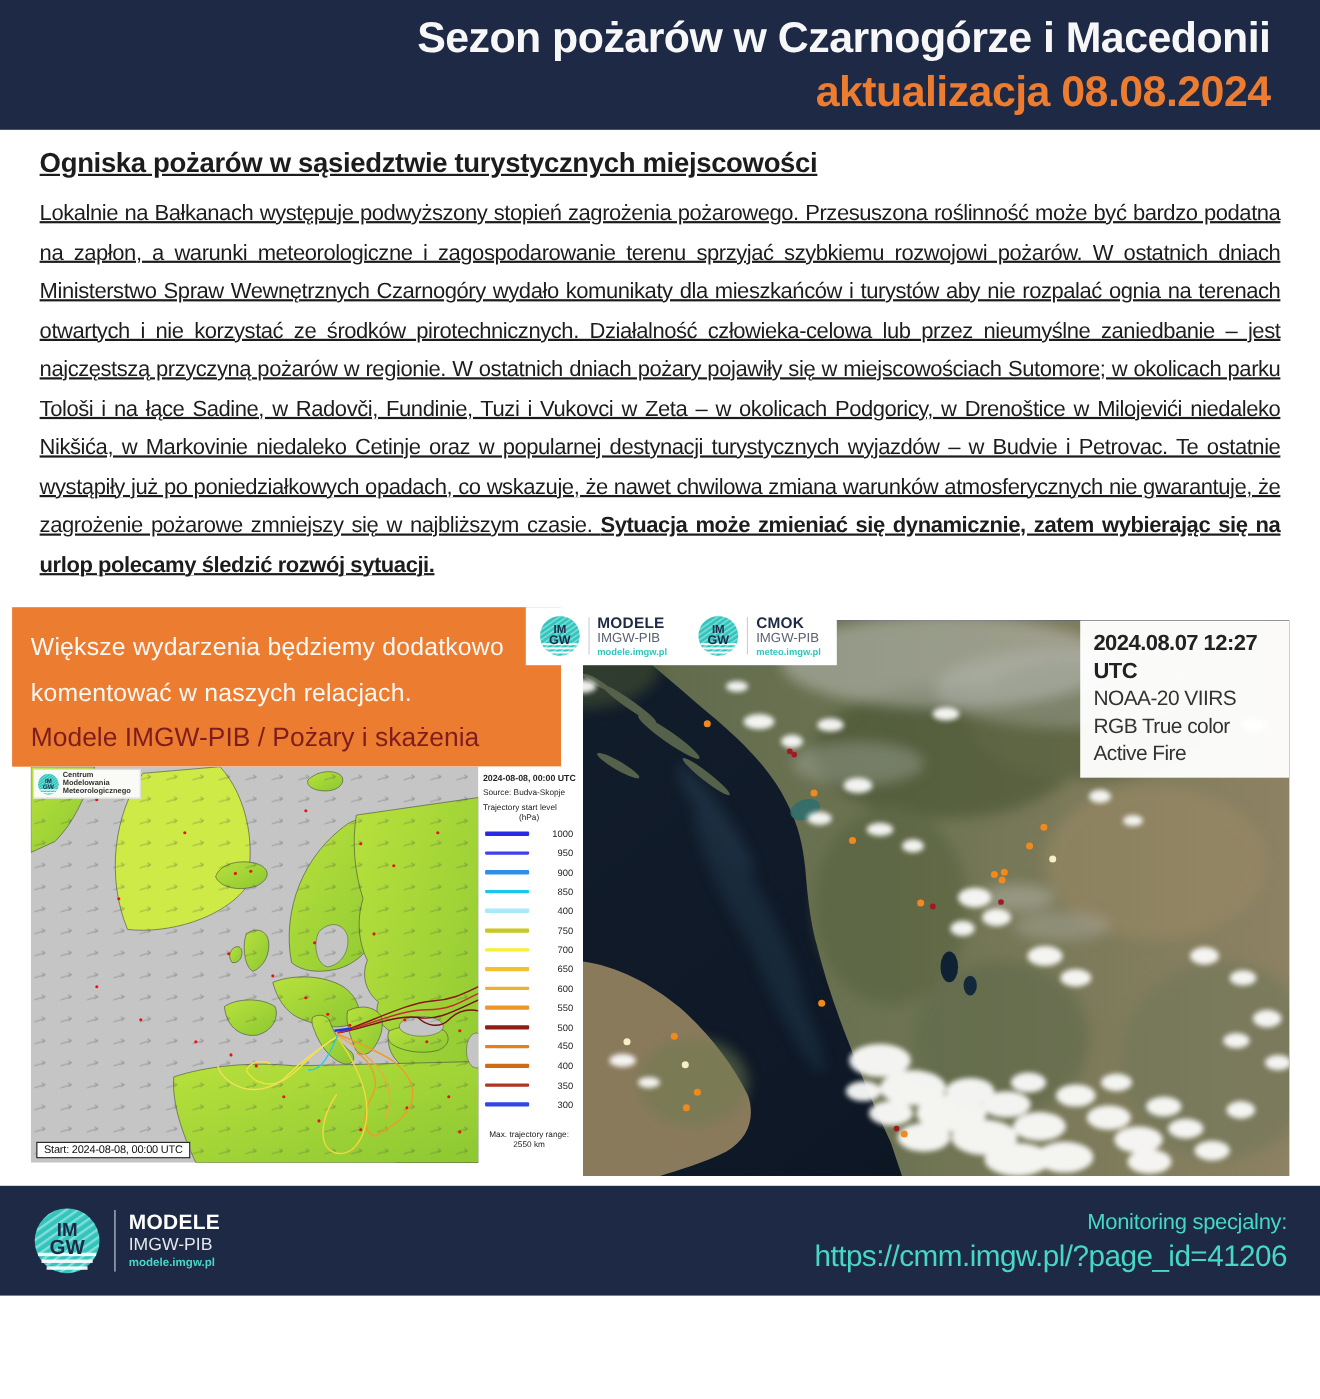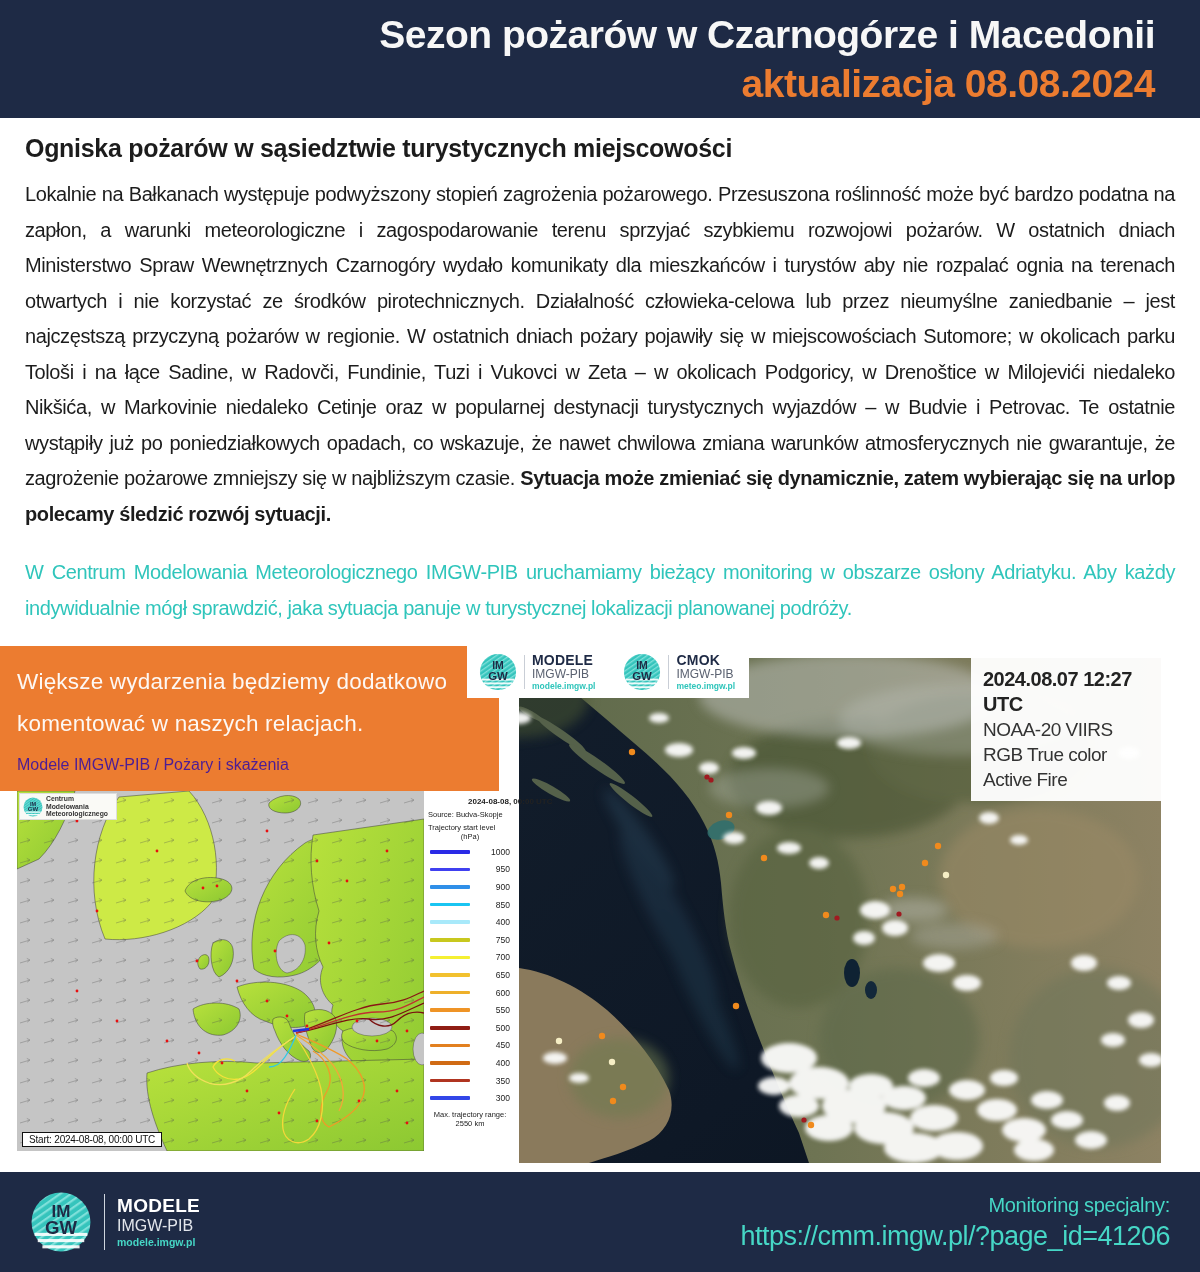--- a/index.html
+++ b/index.html
@@ -8,32 +8,32 @@
   *{box-sizing:border-box; margin:0; padding:0;}
   html,body{width:1200px;}
   body{font-family:"Liberation Sans", sans-serif; background:#ffffff; color:#1c1c1c;}
 
   
   .header{background:var(--navy); height:118px; padding:10px 45px 0 0; text-align:right;}
   .header .title{color:#f7f7f7; font-size:39px; font-weight:bold; line-height:50px; letter-spacing:-0.5px;}
   .header .subtitle{color:var(--orange); font-size:39px; font-weight:bold; line-height:48px; letter-spacing:-0.5px;}
 
   
-  .main{padding:0 25px;}
+  .main{padding:0 36px;text-decoration:underline;}
   .article-heading{font-size:25px; font-weight:bold; margin-top:16px; letter-spacing:-0.3px;}
   .body-par{margin-top:14px; font-size:20px; line-height:35.5px; text-align:justify; letter-spacing:-0.4px;}
   .body-par .bold-tail{font-weight:bold;}
   .teal-par{margin-top:22px; font-size:20px; line-height:36px; text-align:justify; color:var(--teal); letter-spacing:-0.4px;}
 
   
   .media{position:relative; height:505px; margin-top:20px;}
 
   .promo{position:absolute; left:11px; top:0; width:499px; height:145px; background:var(--orange); padding:15px 17px;}
   .promo .l1,.promo .l2{color:#fdf8f4; font-size:22.5px; line-height:42px; letter-spacing:0.2px;}
-  .promo .l3{color:#4c1d95; font-size:16px; line-height:40px;}
+  .promo .l3{color:#7f1d1d; font-size:24px; line-height:40px;}
 
   
   .logo-strip{position:absolute; left:478px; top:0; width:282px; height:52px; background:#ffffff; display:flex; align-items:center; gap:10px; padding:6px 12px; z-index:5;}
   .logo-unit{display:flex; align-items:center; gap:7px;}
   .logo-unit + .logo-unit{margin-left:18px;}
   .logo-divider{width:1px; height:34px; background:#c9ced6;}
   .logo-text .brand{font-size:14px; font-weight:bold; color:var(--navy); line-height:15px; letter-spacing:0.2px;}
   .logo-text .org{font-size:12px; color:#5a6170; line-height:13px;}
   .logo-text .url{font-size:8.5px; font-weight:bold; color:var(--teal); line-height:10px;}
 
@@ -46,29 +46,29 @@
   .sat-label .ln{font-size:19px; color:#333; line-height:25px; letter-spacing:-0.5px;}
 
   
   .traj{position:absolute; left:28px; top:145px; width:499px; height:360px; background:#ffffff;}
   .traj-svg{position:absolute; left:0; top:0;}
   .map-logo{position:absolute; left:2px; top:2px; width:98px; height:27px; background:#fafaf6; display:flex; align-items:center; gap:3px; padding:1px 3px; border:1px solid #ddd; z-index:4;}
   .map-logo .t{font-size:6.8px; line-height:7.4px; color:#333; font-weight:bold;}
   .start-label{position:absolute; left:5px; bottom:4px; background:#ffffff; border:1px solid #111; font-size:10px; padding:1px 6px; color:#111; z-index:4; letter-spacing:-0.2px;}
 
   .legend{position:absolute; right:0; top:0; width:92px; height:360px; background:#ffffff; padding:6px 4px 0 4px; font-size:7.5px; color:#222;}
-  .legend .date{font-size:8px; font-weight:bold; white-space:nowrap;margin-left:40px;}
+  .legend .date{font-size:8px; font-weight:bold; white-space:nowrap;}
   .legend .src{margin-top:4px; text-align:left; white-space:nowrap;}
   .legend .ttl{margin-top:4px; text-align:left;}
   .legend .unit{text-align:center;}
   .legend-rows{margin-top:2px;}
   .legend-row{display:flex; align-items:center; justify-content:space-between; height:17.6px; padding:0 2px;}
   .legend-line{width:40px; height:3.6px; border-radius:1px;}
   .legend-val{font-size:8.5px; color:#222; width:26px; text-align:right;}
-  .legend .note{margin-top:3px; text-align:center; line-height:9px;}
+  .legend .note{margin-top:14px; text-align:center; line-height:9px;}
 
   
   .footer{margin-top:21px; height:100px; background:var(--navy); display:flex; align-items:center; justify-content:space-between; padding:0 30px;}
   .footer-left{display:flex; align-items:center; gap:12px;}
   .footer-divider{width:1px; height:56px; background:#cfd5de;}
   .footer-brand .brand{color:#ffffff; font-weight:bold; font-size:19px; line-height:21px; letter-spacing:0.3px;}
   .footer-brand .org{color:#e3e6ec; font-size:16px; line-height:19px;}
   .footer-brand .url{color:var(--footer-teal); font-size:10.5px; font-weight:bold; line-height:14px;}
   .footer-right{text-align:right;}
   .footer-right .lbl{color:var(--footer-teal); font-size:20px; line-height:28px; letter-spacing:-0.3px;}
@@ -78,21 +78,20 @@
 <body>
 
 <div class="header">
   <div class="title">Sezon pożarów w Czarnogórze i Macedonii</div>
   <div class="subtitle">aktualizacja 08.08.2024</div>
 </div>
 
 <div class="main">
   <div class="article-heading">Ogniska pożarów w sąsiedztwie turystycznych miejscowości</div>
   <p class="body-par"><span>Lokalnie na Bałkanach występuje podwyższony stopień zagrożenia pożarowego. Przesuszona roślinność może być bardzo podatna na zapłon, a warunki meteorologiczne i zagospodarowanie terenu sprzyjać szybkiemu rozwojowi pożarów. W ostatnich dniach Ministerstwo Spraw Wewnętrznych Czarnogóry wydało komunikaty dla mieszkańców i turystów aby nie rozpalać ognia na terenach otwartych i nie korzystać ze środków pirotechnicznych. Działalność człowieka-celowa lub przez nieumyślne zaniedbanie – jest najczęstszą przyczyną pożarów w regionie. W ostatnich dniach pożary pojawiły się w miejscowościach Sutomore; w okolicach parku Tološi i na łące Sadine, w Radovči, Fundinie, Tuzi i Vukovci w Zeta – w okolicach Podgoricy, w Drenoštice w Milojevići niedaleko Nikšića, w Markovinie niedaleko Cetinje oraz w popularnej destynacji turystycznych wyjazdów – w Budvie i Petrovac. Te ostatnie wystąpiły już po poniedziałkowych opadach, co wskazuje, że nawet chwilowa zmiana warunków atmosferycznych nie gwarantuje, że zagrożenie pożarowe zmniejszy się w najbliższym czasie. </span><span class="bold-tail">Sytuacja może zmieniać się dynamicznie, zatem wybierając się na urlop polecamy śledzić rozwój sytuacji.</span></p>
-  <p class="teal-par">W Centrum Modelowania Meteorologicznego IMGW-PIB uruchamiamy bieżący monitoring w obszarze osłony Adriatyku. Aby każdy indywidualnie mógł sprawdzić, jaka sytuacja panuje w turystycznej lokalizacji planowanej podróży.</p>
 
   <div class="media" style="margin-left:-36px; margin-right:-36px;">
 
     <div class="promo">
       <div class="l1">Większe wydarzenia będziemy dodatkowo</div>
       <div class="l2">komentować  w naszych relacjach.</div>
       <div class="l3">Modele IMGW-PIB / Pożary i skażenia</div>
     </div>
 
     <div class="logo-strip">

